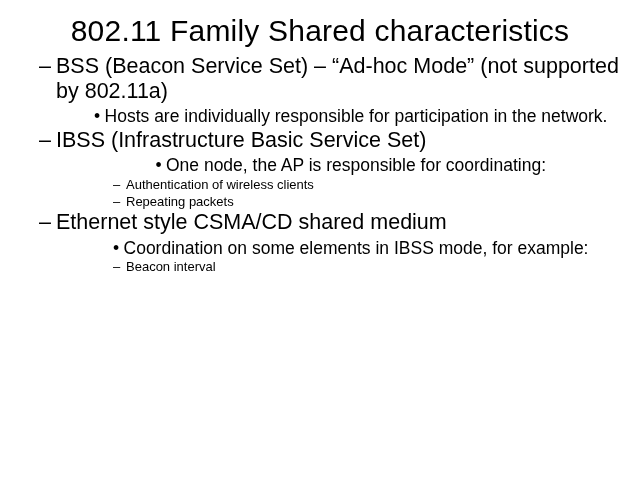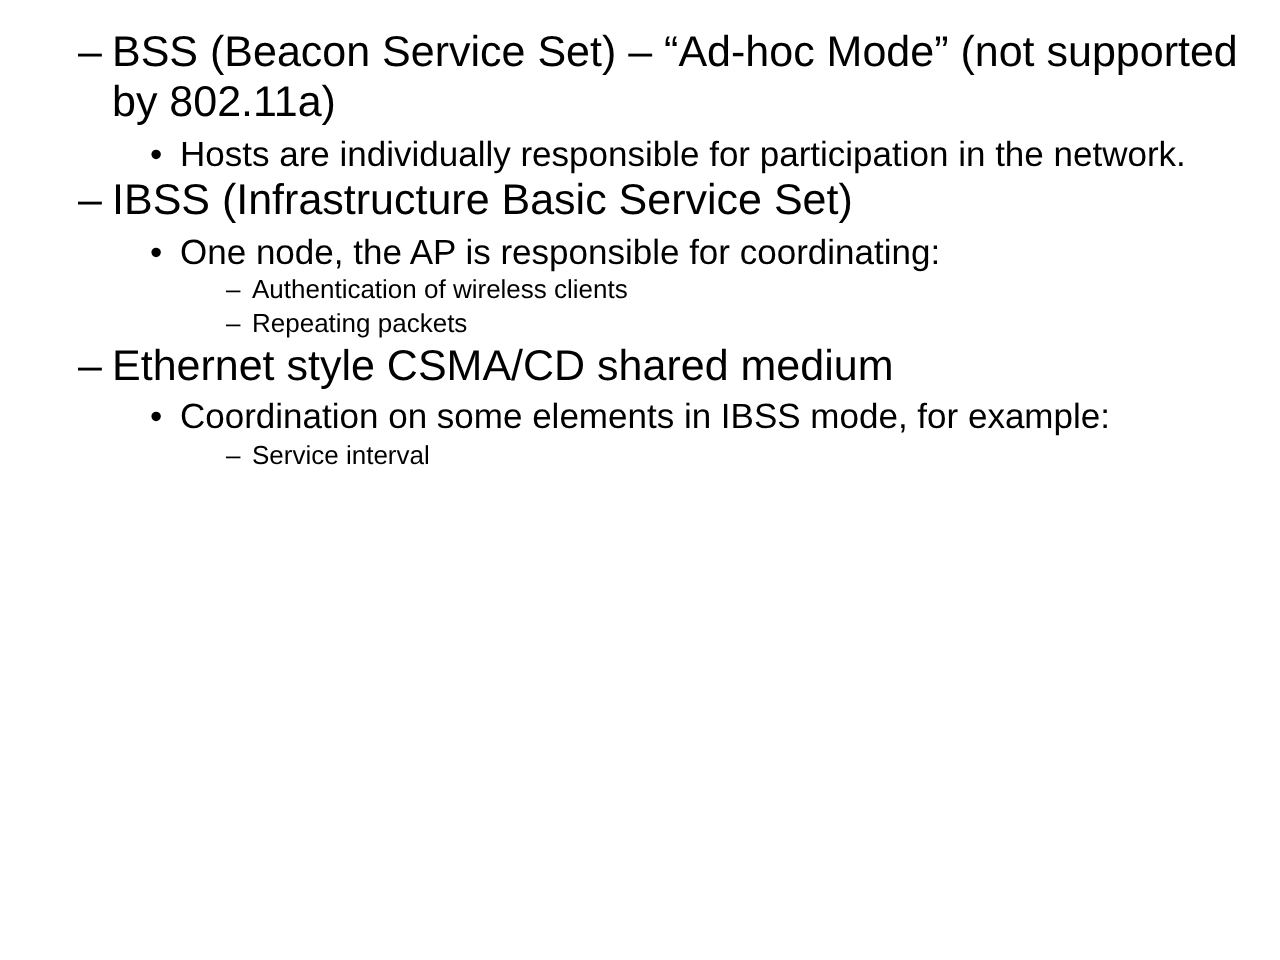--- a/index.html
+++ b/index.html
@@ -42,20 +42,21 @@
     padding-left: 38px;
     text-indent: -17px;
     position: relative;
   }
   .lvl2 {
     font-size: 17.5px;
     line-height: 1.18;
     margin: 1px 0 1px 0;
     padding-left: 72px;
     text-indent: -15px;
+    text-align: center;
   }
   .lvl3 {
     font-size: 13px;
     line-height: 1.2;
     margin: 1px 0 1px 0;
     padding-left: 108px;
     text-indent: -13px;
   }
   .bullet {
     display: inline-block;
@@ -74,20 +75,21 @@
   }
   .txt {
     text-indent: 0;
   }
 </style>
 </head>
 <body>
 
 <div class="slide">
 
+  <h1 class="slide-title">802.11 Family Shared characteristics</h1>
 
   <ul class="body-list">
 
     <li class="lvl1">
       <span class="bullet">–</span><span class="txt">BSS (Beacon Service Set) – “Ad-hoc Mode” (not supported by 802.11a)</span>
     </li>
 
     <li class="lvl2">
       <span class="bullet2">•</span><span class="txt">Hosts are individually responsible for participation in the network.</span>
     </li>
@@ -111,18 +113,18 @@
 
     <li class="lvl1">
       <span class="bullet">–</span><span class="txt">Ethernet style CSMA/CD shared medium</span>
     </li>
 
     <li class="lvl2">
       <span class="bullet2">•</span><span class="txt">Coordination on some elements in IBSS mode, for example:</span>
     </li>
 
     <li class="lvl3">
-      <span class="bullet3">–</span><span class="txt">Service interval</span>
+      <span class="bullet3">–</span><span class="txt">Beacon interval</span>
     </li>
 
 
   </ul>
 </div>
 
 </body></html>

